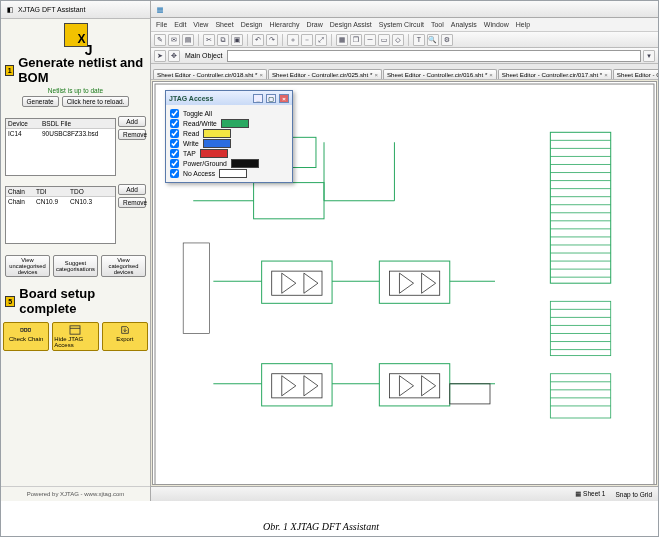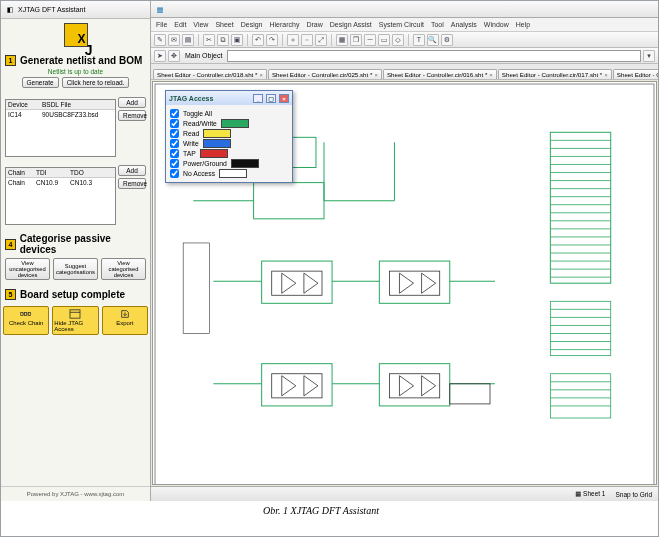--- a/index.html
+++ b/index.html
@@ -9,21 +9,21 @@
   
   .left { width: 150px; background: #f5f5f0; border-right: 1px solid #aaa; display: flex; flex-direction: column; }
   .left-title { display: flex; align-items: center; height: 18px; background: linear-gradient(#fafafa,#e6e6e6); border-bottom: 1px solid #bbb; padding: 0 4px; gap: 3px; }
   .xj-logo { display: flex; flex-direction: column; align-items: center; padding: 4px 0; }
   .xj-logo .sq { width: 24px; height: 24px; background: #f2c200; border: 1px solid #444; position: relative; }
   .xj-logo .sq::before { content:"X"; position:absolute; right:1px; bottom:0; font-size:12px; font-weight:bold; color:#000; }
   .xj-logo .sq::after { content:"J"; position:absolute; right:-6px; bottom:-12px; font-size:14px; font-weight:bold; color:#000; }
   .step { margin: 4px 4px 2px 4px; }
   .step-head { display:flex; align-items:center; gap:4px; }
   .num { width:11px; height:11px; background:#f2c200; border:1px solid #333; display:flex; align-items:center; justify-content:center; font-size:7px; font-weight:bold; }
-  .step-title { font-weight:bold; font-size:10px; }
+  .step-title { font-weight:bold; font-size:13px; }
   .sub { font-size:6.5px; color:#1a7a1a; text-align:center; margin:2px 0; }
   .btnrow { display:flex; gap:3px; justify-content:center; margin-bottom:3px; }
   .btn { background: linear-gradient(#fdfdfd,#e3e3e3); border:1px solid #888; border-radius:2px; padding:1px 4px; font-size:6.5px; cursor:pointer; }
   .listbox { background:#fff; border:1px solid #888; height:58px; margin:2px 0; overflow:hidden; font-size:6.5px; }
   .listbox .hdr { display:flex; background:#eee; border-bottom:1px solid #ccc; }
   .listbox .hdr span, .listbox .row span { padding:1px 2px; }
   .listbox .row { display:flex; }
   .side-btns { display:flex; flex-direction:column; gap:2px; width:28px; }
   .flexrow { display:flex; gap:2px; }
   .grow { flex:1; }
@@ -46,21 +46,21 @@
   .statusbar { height:15px; background:linear-gradient(#f5f5f5,#e3e3e3); border-top:1px solid #aaa; display:flex; align-items:center; justify-content:flex-end; padding:0 6px; gap:10px; font-size:6.5px; }
   
   .jtag-win { position:absolute; left:12px; top:8px; width:128px; background:#f4f4f4; border:1px solid #5a7aab; box-shadow:2px 2px 4px rgba(0,0,0,.3); }
   .jtag-head { height:14px; background:linear-gradient(#e8f0ff,#c9daf6); display:flex; align-items:center; padding:0 3px; font-size:7px; font-weight:bold; color:#254; justify-content:space-between; }
   .jtag-head .ctrls span { display:inline-block; width:10px; height:9px; border:1px solid #6a88b8; margin-left:1px; font-size:6px; text-align:center; line-height:8px; background:#eef; }
   .jtag-body { padding:3px 4px; font-size:6.8px; }
   .jrow { display:flex; align-items:center; gap:4px; margin:1px 0; }
   .jrow input { width:9px; height:9px; }
   .swatch { width:28px; height:9px; border:1px solid #444; }
   
-  .caption { text-align:center; font-style:italic; font-size:10px; padding:4px 17px 2px 0; font-family: "Times New Roman", serif; }
+  .caption { text-align:center; font-style:italic; font-size:10px; padding:4px 17px 2px 0; font-family: "Times New Roman", serif; margin-top: 16px; }
   .ic { width:10px; height:10px; display:inline-flex; align-items:center; justify-content:center; }
   .mo-input { flex:1; height:12px; border:1px solid #999; background:#fff; font-size:7px; padding:0 3px; }
 </style>
 </head>
 <body>
 
 <div class="frame">
   <div class="app-row">
 
     <div class="left">
@@ -118,24 +118,20 @@
             </div>
           </div>
           <div class="side-btns">
             <button class="btn">Add</button>
             <button class="btn">Remove</button>
           </div>
         </div>
       </div>
 
       <div class="step">
-        <div class="step-head">
-          <span class="num">4</span>
-          <span class="step-title">Categorise passive devices</span>
-        </div>
         <div class="btnrow" style="margin-top:3px">
           <button class="btn" style="flex:1;font-size:5.8px;padding:1px">View uncategorised devices</button>
           <button class="btn" style="flex:1;font-size:5.8px;padding:1px">Suggest categorisations</button>
           <button class="btn" style="flex:1;font-size:5.8px;padding:1px">View categorised devices</button>
         </div>
       </div>
 
       <div class="step">
         <div class="step-head">
           <span class="num">5</span>

